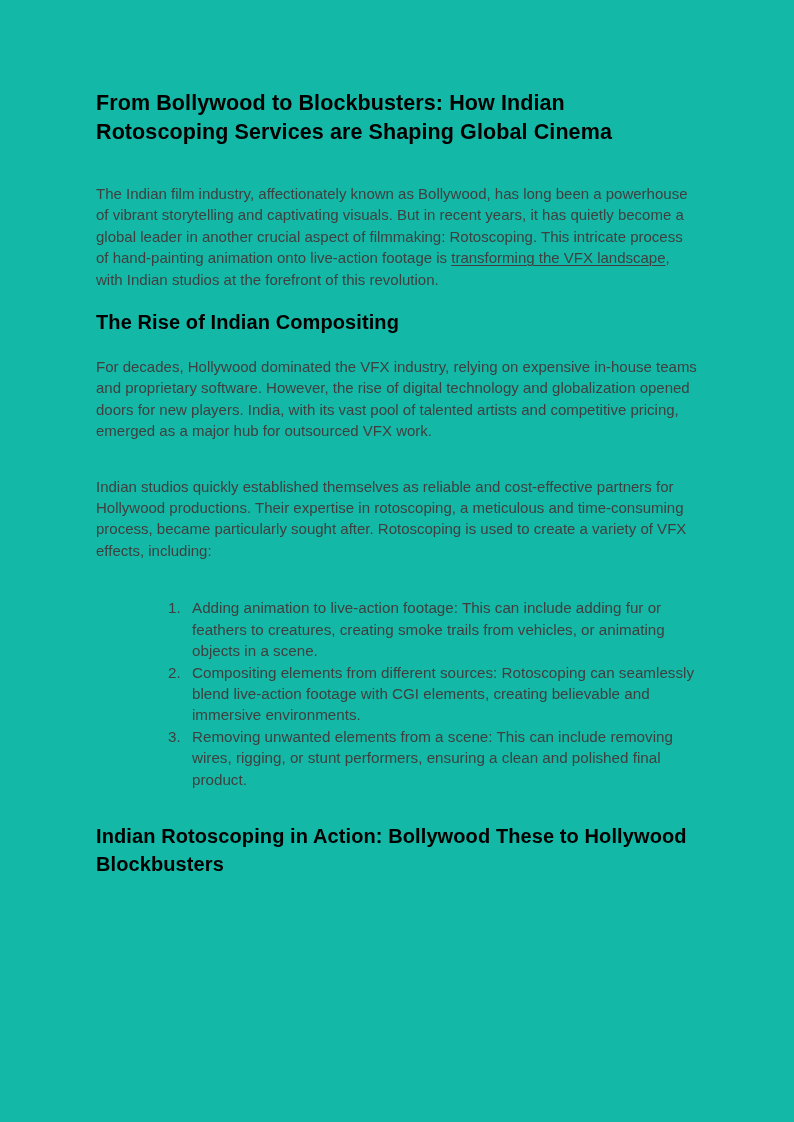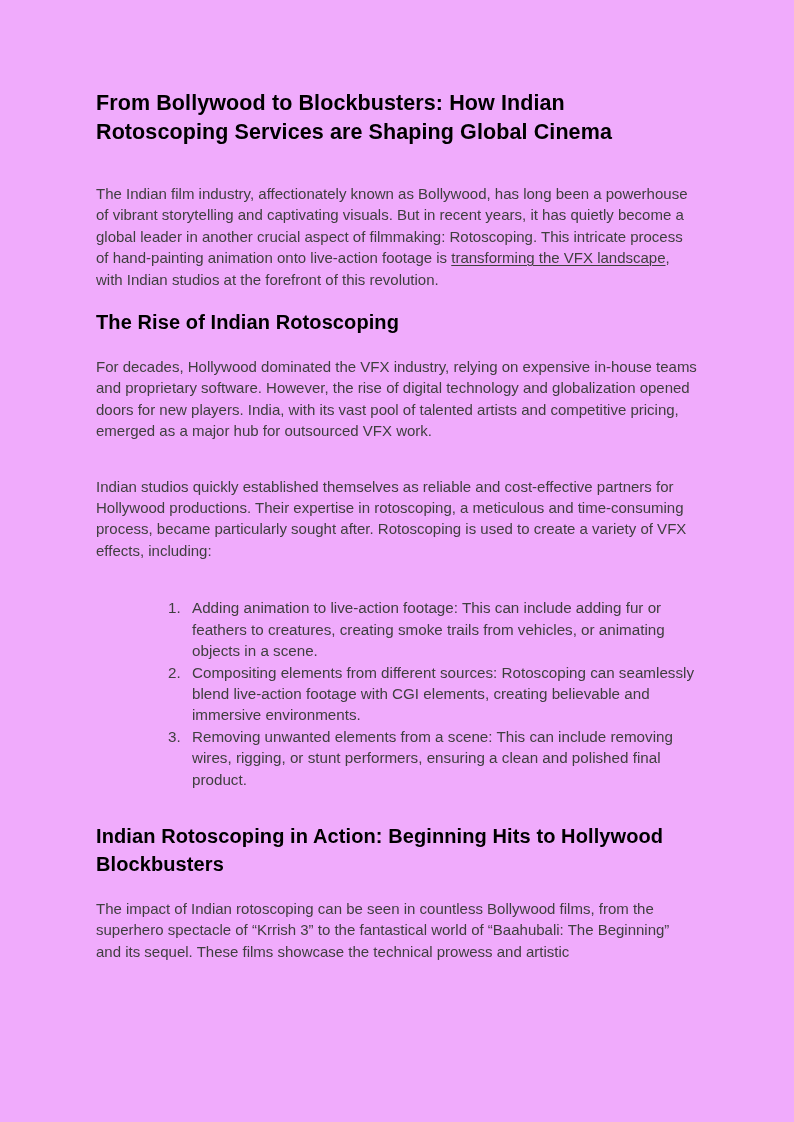--- a/index.html
+++ b/index.html
@@ -11,21 +11,21 @@
     width: 794px;
     height: 1122px;
     overflow: hidden;
     font-family: "Liberation Sans", "DejaVu Sans", sans-serif;
   }
   .page {
     box-sizing: border-box;
     width: 794px;
     height: 1122px;
     padding: 89px 96px 0 96px;
-    background: #f0abfc;
+    background: #14b8a6;
   }
   .doc-title {
     margin: 0;
     font-size: 21.5px;
     line-height: 29px;
     font-weight: bold;
     color: #000000;
     letter-spacing: 0.1px;
   }
   .section-heading {
@@ -75,35 +75,34 @@
 </style>
 </head>
 <body>
 
 <div class="page">
 
   <h1 class="doc-title">From Bollywood to Blockbusters: How Indian Rotoscoping Services are Shaping Global Cinema</h1>
 
   <p class="para intro-para"><span>The Indian film industry, affectionately known as Bollywood, has long been a powerhouse of vibrant storytelling and captivating visuals. But in recent years, it has quietly become a global leader in another crucial aspect of filmmaking: Rotoscoping. This intricate process of hand-painting animation onto live-action footage is </span><span class="doc-link">transforming the VFX landscape</span><span>, with Indian studios at the forefront of this revolution.</span></p>
 
-  <h2 class="section-heading heading-rise">The Rise of Indian Rotoscoping</h2>
+  <h2 class="section-heading heading-rise">The Rise of Indian Compositing</h2>
 
   <p class="para para-decades">For decades, Hollywood dominated the VFX industry, relying on expensive in-house teams and proprietary software. However, the rise of digital technology and globalization opened doors for new players. India, with its vast pool of talented artists and competitive pricing, emerged as a major hub for outsourced VFX work.</p>
 
   <p class="para para-studios">Indian studios quickly established themselves as reliable and cost-effective partners for Hollywood productions. Their expertise in rotoscoping, a meticulous and time-consuming process, became particularly sought after. Rotoscoping is used to create a variety of VFX effects, including:</p>
 
   <div class="numbered-list">
     <div class="list-item">
       <span class="num">1.</span><span>Adding animation to live-action footage: This can include adding fur or feathers to creatures, creating smoke trails from vehicles, or animating objects in a scene.</span>
     </div>
     <div class="list-item">
       <span class="num">2.</span><span>Compositing elements from different sources: Rotoscoping can seamlessly blend live-action footage with CGI elements, creating believable and immersive environments.</span>
     </div>
     <div class="list-item">
       <span class="num">3.</span><span>Removing unwanted elements from a scene: This can include removing wires, rigging, or stunt performers, ensuring a clean and polished final product.</span>
     </div>
   </div>
 
-  <h2 class="section-heading heading-action">Indian Rotoscoping in Action: Beginning Hits to Hollywood Blockbusters</h2>
+  <h2 class="section-heading heading-action">Indian Rotoscoping in Action: Bollywood These to Hollywood Blockbusters</h2>
 
-  <p class="para para-impact">The impact of Indian rotoscoping can be seen in countless Bollywood films, from the superhero spectacle of “Krrish 3” to the fantastical world of “Baahubali: The Beginning” and its sequel. These films showcase the technical prowess and artistic</p>
 
 </div>
 
 </body></html>

